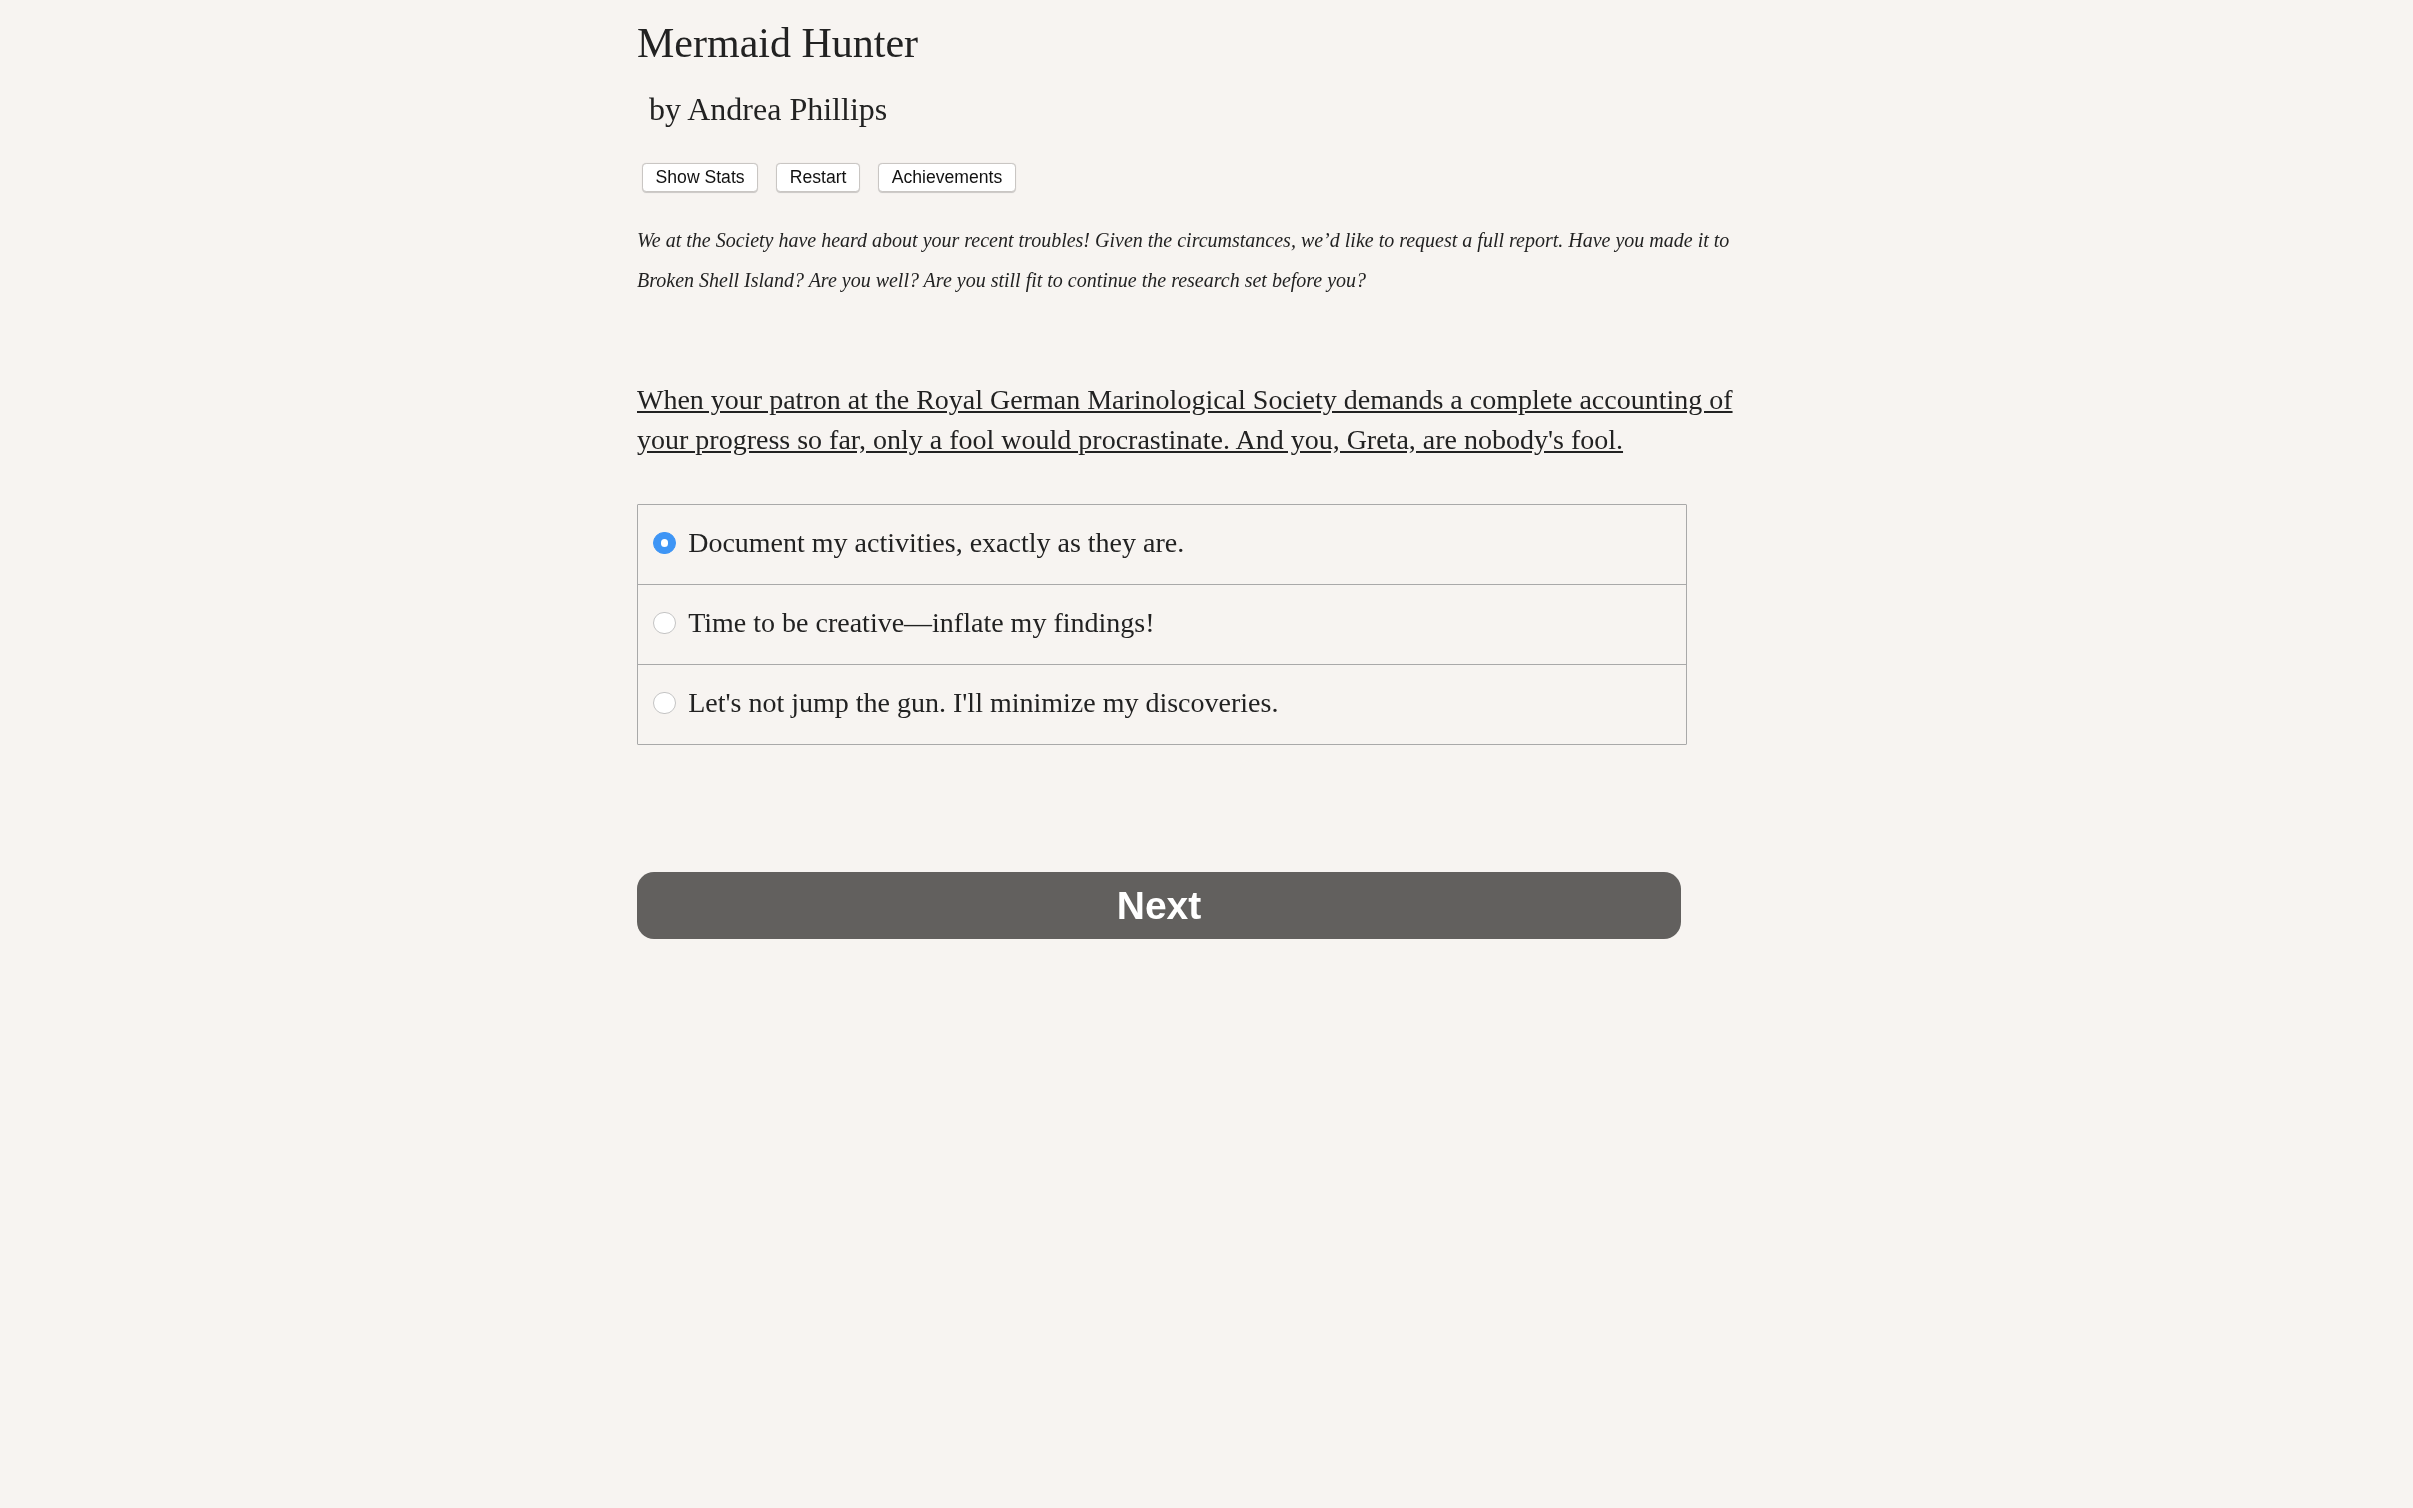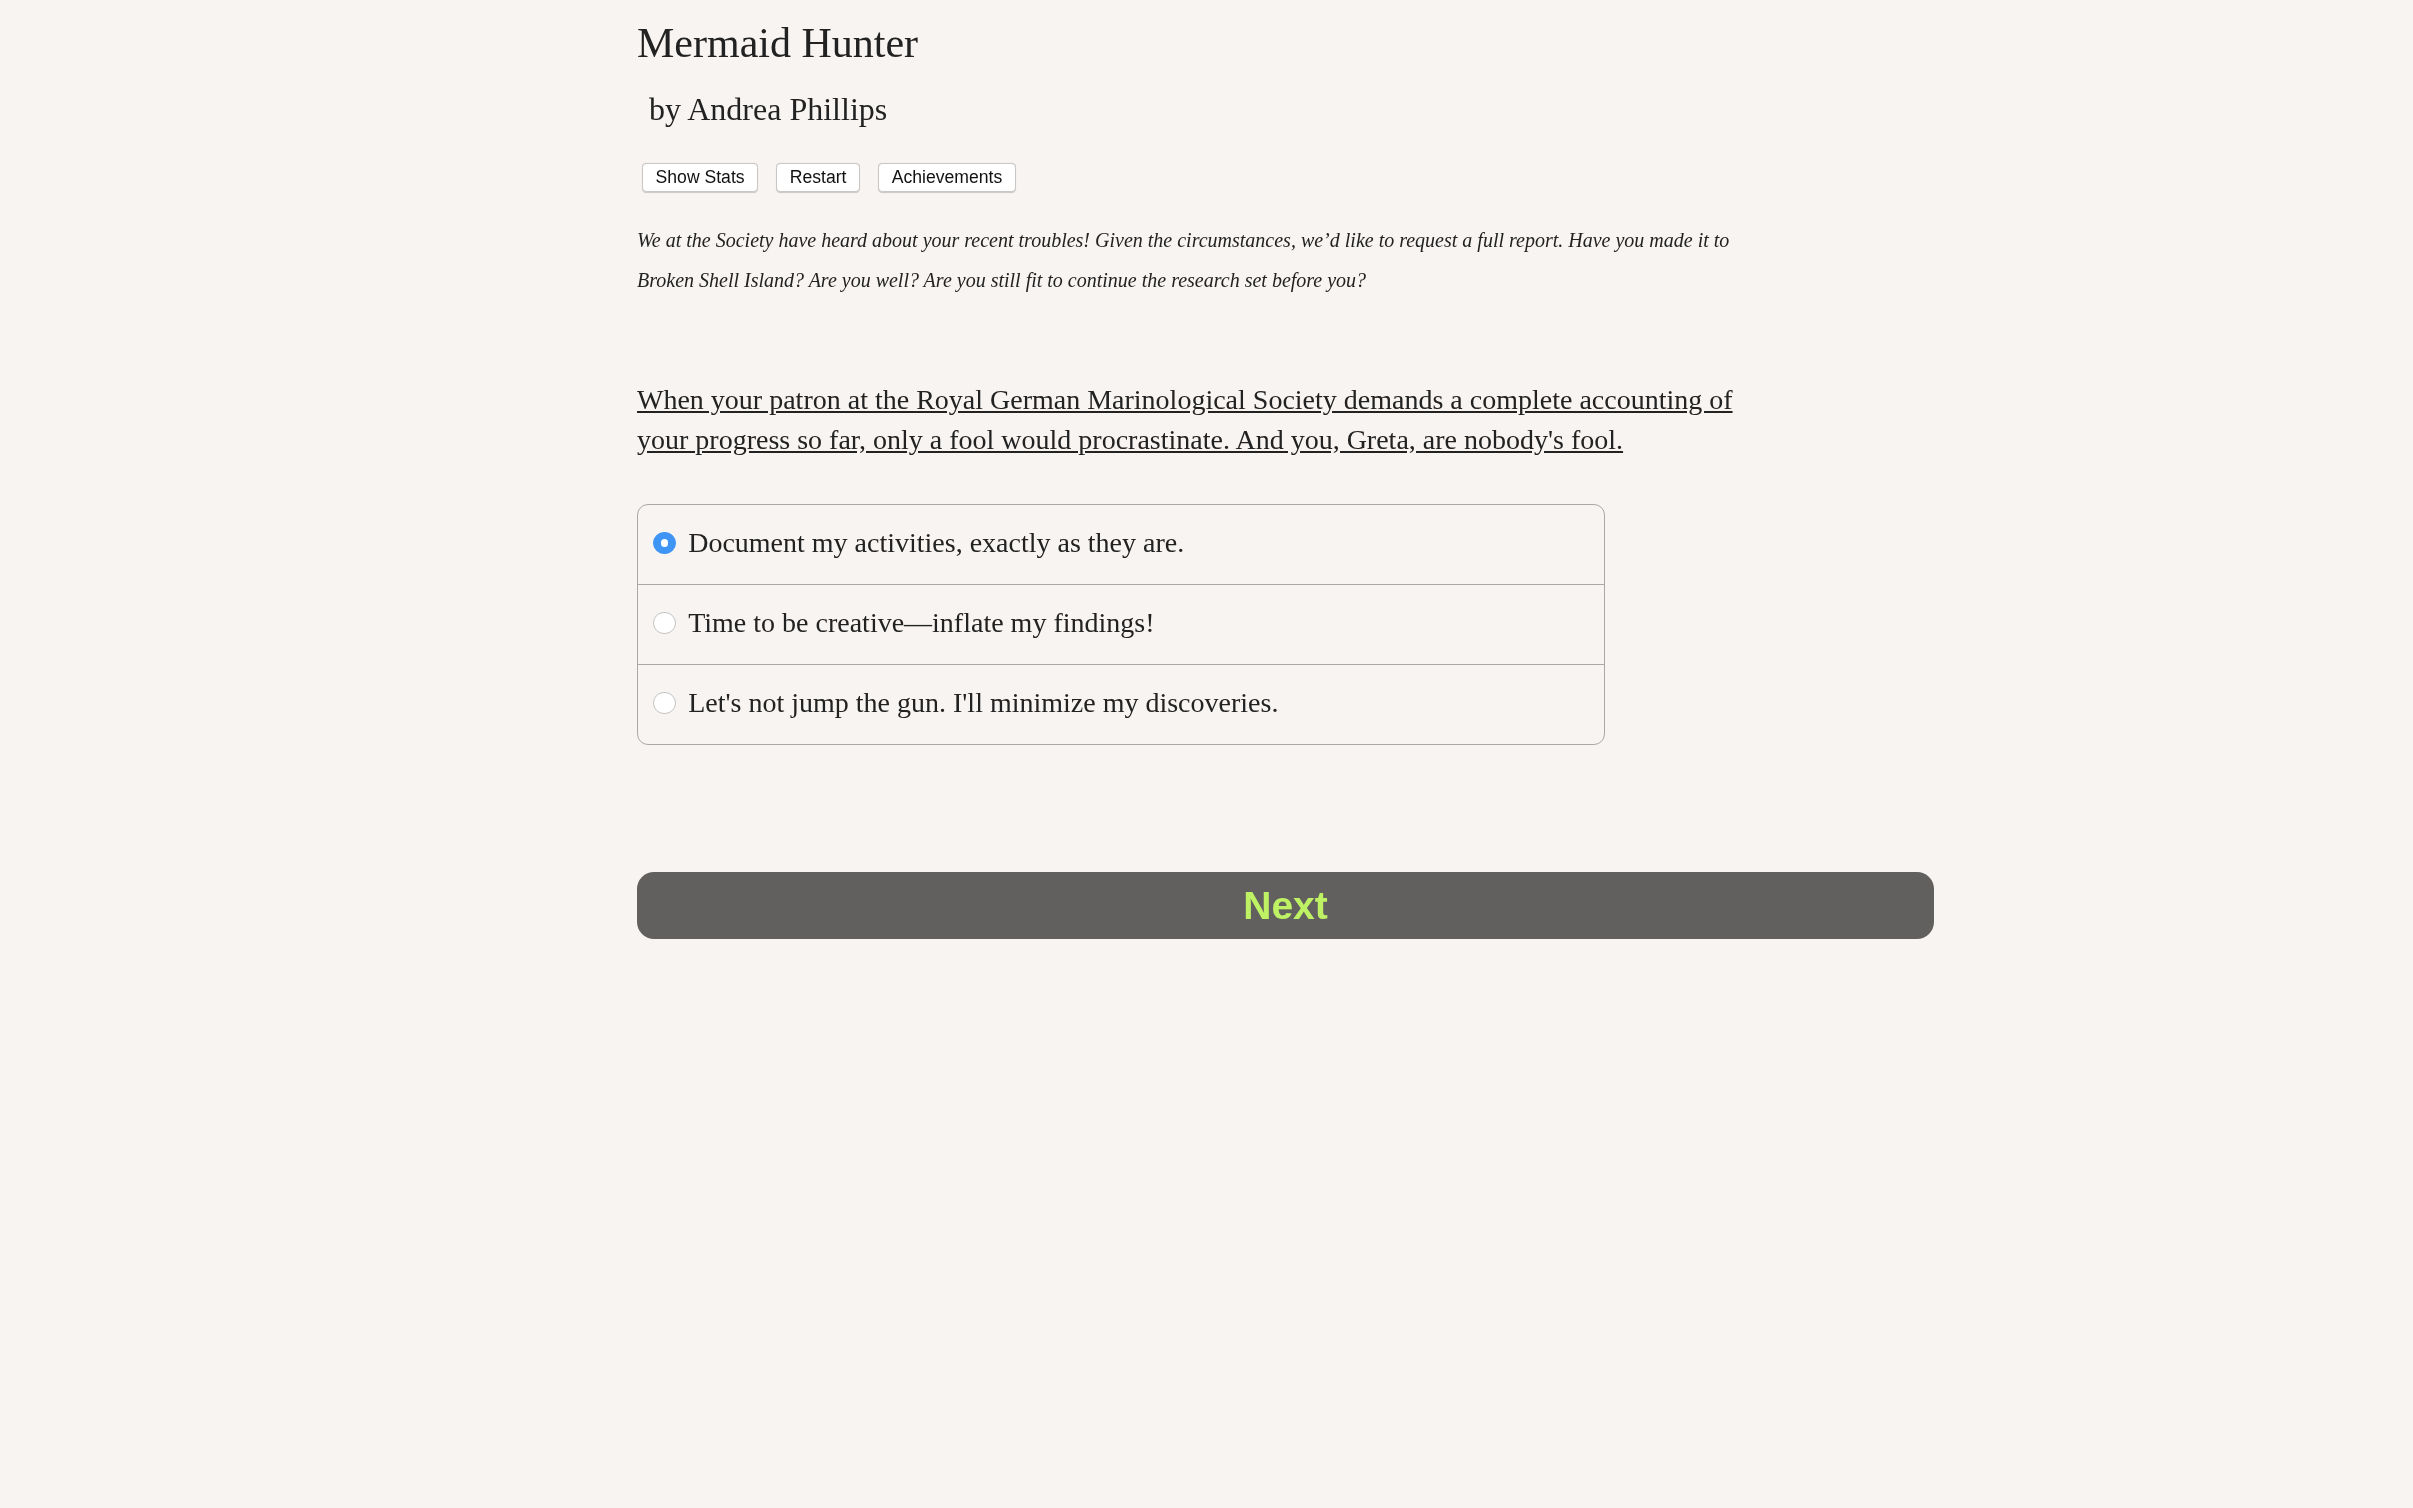--- a/index.html
+++ b/index.html
@@ -51,24 +51,24 @@
     font-size: 20px; line-height: 40px;
     margin: 0;
   }
   .narrative {
     position: absolute; left: 0; top: 380px; width: 1140px;
     font-size: 28px; line-height: 40px;
     margin: 0;
     text-decoration: underline;
   }
   .choices {
-    position: absolute; left: 0; top: 504px; width: 968px;
+    position: absolute; left: 0; top: 504px; width: 1050px;
     box-sizing: border-box;
     border: 1.7px solid #a9a9a9;
-    border-radius: 11px;
+    border-radius: 1px;
     overflow: hidden;
   }
   .choice {
     height: 80px;
     box-sizing: border-box;
     display: flex; align-items: center;
     padding-left: 15px;
     border-bottom: 1.7px solid #a9a9a9;
     cursor: pointer;
     padding-bottom: 3.4px;
@@ -95,24 +95,24 @@
     width: 7.5px; height: 7.5px;
     margin-left: -3.8px; margin-top: -3.8px;
     border-radius: 50%;
     background: #ffffff;
   }
   .choice-label {
     font-size: 28px; line-height: 34px;
     white-space: nowrap;
   }
   .next {
-    position: absolute; left: 0; top: 872px; width: 1297px; height: 67px;
+    position: absolute; left: 0; top: 872px; width: 1044px; height: 67px;
     background: #62605e;
     border-radius: 17px;
-    color: #bef264;
+    color: #ffffff;
     font-family: "Liberation Sans", "DejaVu Sans", sans-serif;
     font-weight: bold;
     font-size: 39px;
     display: flex; align-items: center; justify-content: center;
     cursor: pointer;
   }
 </style>
 </head>
 <body>
 

